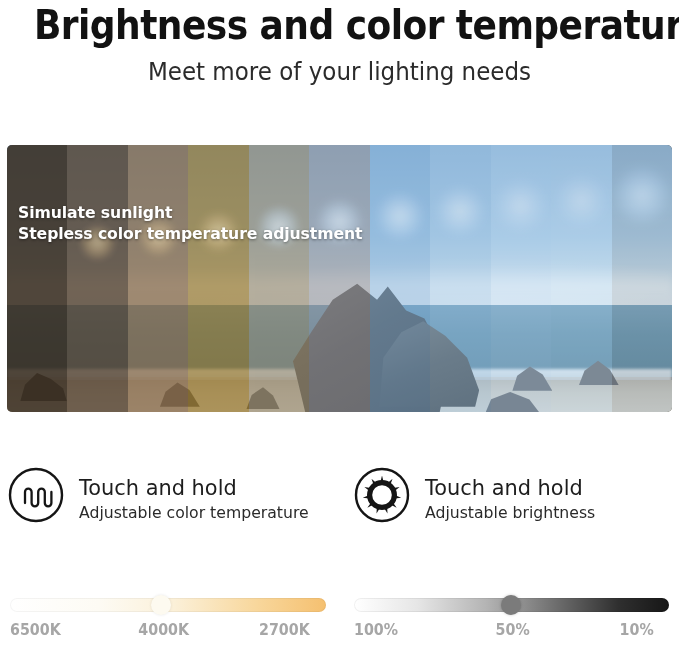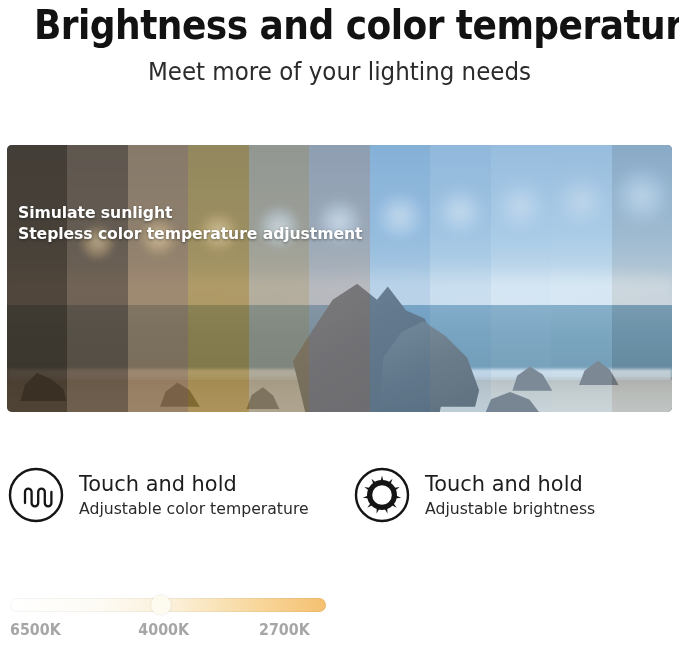--- a/index.html
+++ b/index.html
@@ -182,21 +182,21 @@
   #features {
     position: absolute;
     left: 0;
     top: 466px;
     width: 679px;
     display: flex;
   }
   .feature {
     width: 50%;
     display: flex;
-    align-items: center;
+    align-items: flex-end;
     box-sizing: border-box;
   }
   .feature.left { padding-left: 7px; }
   .feature.right { padding-left: 13px; }
   .feature-icon {
     width: 58px;
     height: 58px;
     flex: 0 0 58px;
     margin-right: 14px;
   }
@@ -389,14 +389,24 @@
     <div class="slider-track track-warm">
       <div class="slider-knob knob-warm" style="left: 48%;"></div>
     </div>
     <div class="slider-labels">
       <span>6500K</span>
       <span>4000K</span>
       <span>2700K</span>
     </div>
   </div>
 
+  <div class="slider-group right">
+    <div class="slider-track track-bright">
+      <div class="slider-knob knob-bright" style="left: 50%;"></div>
+    </div>
+    <div class="slider-labels">
+      <span>100%</span>
+      <span>50%</span>
+      <span>10%</span>
+    </div>
+  </div>
 
 </div>
 
 </body></html>

